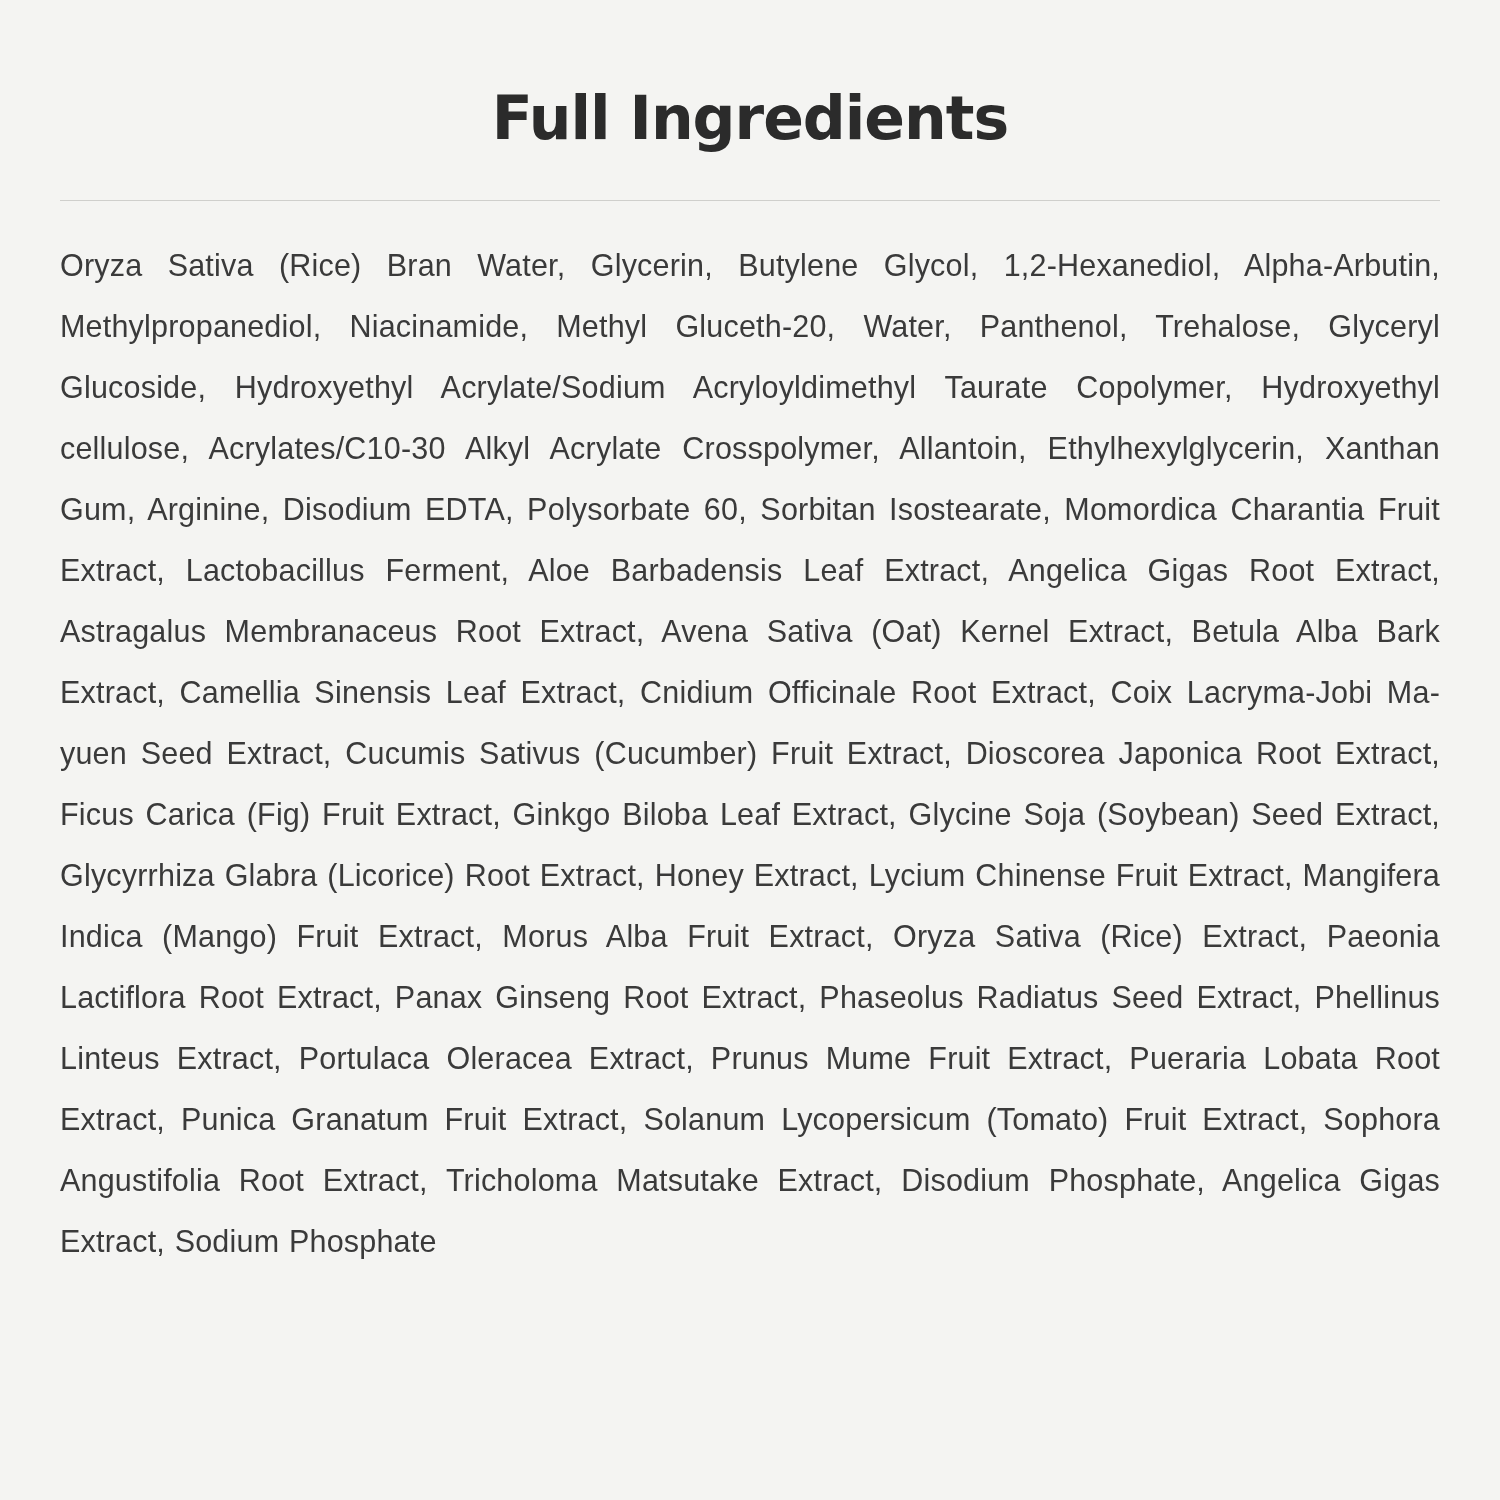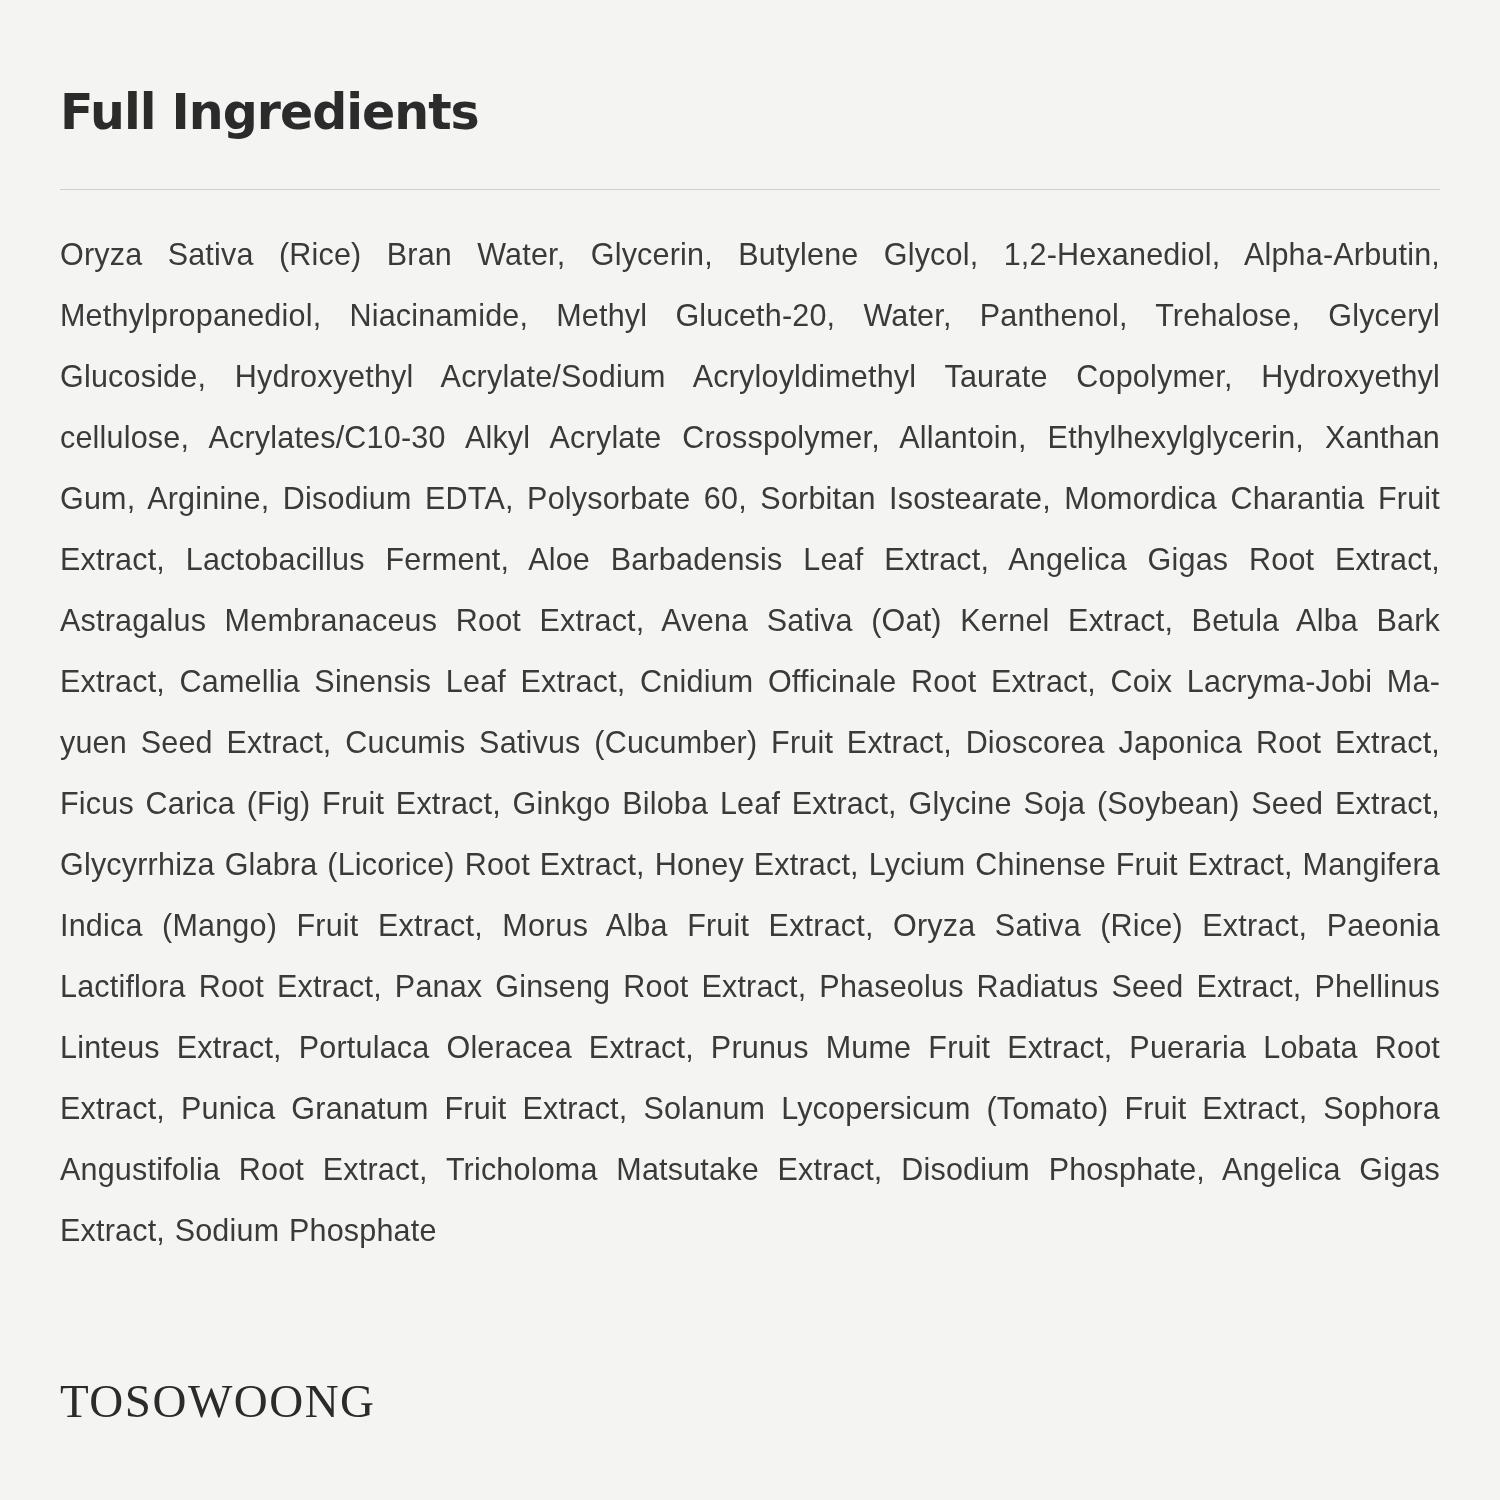--- a/index.html
+++ b/index.html
@@ -16,26 +16,27 @@
   .page {
     position: relative;
     width: 1500px;
     height: 1500px;
     box-sizing: border-box;
     padding: 60px;
     background: #f4f4f2;
   }
   .title {
     font-family: "DejaVu Sans", sans-serif;
-    font-size: 49px;
+    font-size: 60px;
     font-weight: bold;
     letter-spacing: -1px;
     color: #2b2b2b;
     margin: 28px 0 0 0;
     line-height: 1.0;
+    text-align: center;
   }
   .rule {
     margin-top: 52px;
     height: 1px;
     background: #cfcfcc;
     width: 1380px;
   }
   .ingredients {
     margin-top: 34px;
     width: 1380px;
@@ -64,15 +65,14 @@
 <body>
 
 <div class="page">
 
   <h1 class="title">Full Ingredients</h1>
 
   <div class="rule"></div>
 
   <p class="ingredients">Oryza Sativa (Rice) Bran Water, Glycerin, Butylene Glycol, 1,2-Hexanediol, Alpha-Arbutin, Methylpropanediol, Niacinamide, Methyl Gluceth-20, Water, Panthenol, Trehalose, Glyceryl Glucoside, Hydroxyethyl Acrylate/Sodium Acryloyldimethyl Taurate Copolymer, Hydroxyethyl cellulose, Acrylates/C10-30 Alkyl Acrylate Crosspolymer, Allantoin, Ethylhexylglycerin, Xanthan Gum, Arginine, Disodium EDTA, Polysorbate 60, Sorbitan Isostearate, Momordica Charantia Fruit Extract, Lactobacillus Ferment, Aloe Barbadensis Leaf Extract, Angelica Gigas Root Extract, Astragalus Membranaceus Root Extract, Avena Sativa (Oat) Kernel Extract, Betula Alba Bark Extract, Camellia Sinensis Leaf Extract, Cnidium Officinale Root Extract, Coix Lacryma-Jobi Ma-yuen Seed Extract, Cucumis Sativus (Cucumber) Fruit Extract, Dioscorea Japonica Root Extract, Ficus Carica (Fig) Fruit Extract, Ginkgo Biloba Leaf Extract, Glycine Soja (Soybean) Seed Extract, Glycyrrhiza Glabra (Licorice) Root Extract, Honey Extract, Lycium Chinense Fruit Extract, Mangifera Indica (Mango) Fruit Extract, Morus Alba Fruit Extract, Oryza Sativa (Rice) Extract, Paeonia Lactiflora Root Extract, Panax Ginseng Root Extract, Phaseolus Radiatus Seed Extract, Phellinus Linteus Extract, Portulaca Oleracea Extract, Prunus Mume Fruit Extract, Pueraria Lobata Root Extract, Punica Granatum Fruit Extract, Solanum Lycopersicum (Tomato) Fruit Extract, Sophora Angustifolia Root Extract, Tricholoma Matsutake Extract, Disodium Phosphate, Angelica Gigas Extract, Sodium Phosphate</p>
 
-  <div class="brand">TOSOWOONG</div>
 
 </div>
 
 </body></html>

